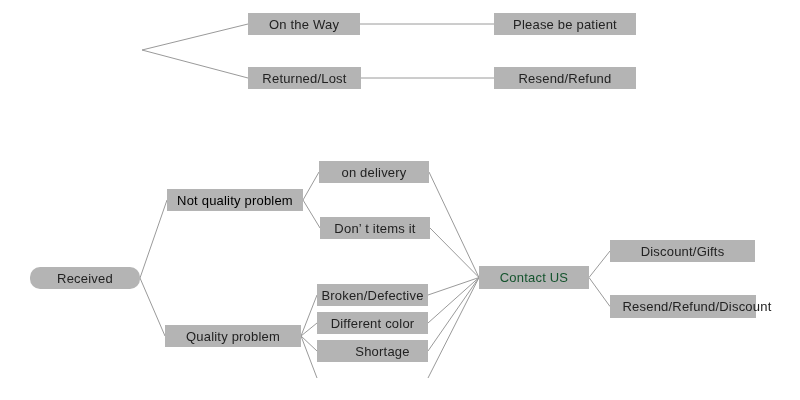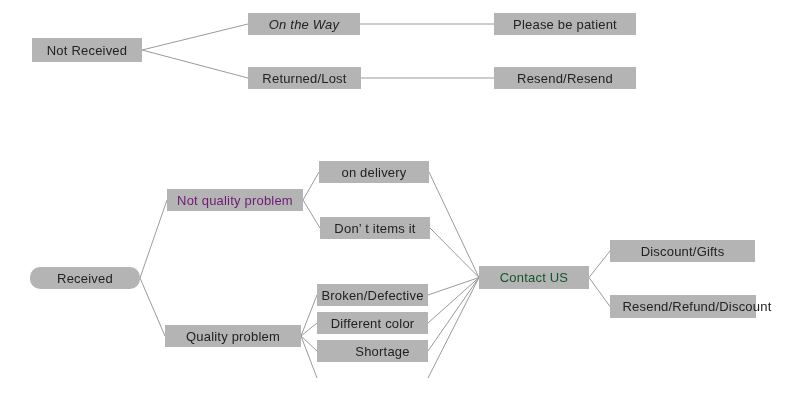--- a/index.html
+++ b/index.html
@@ -49,27 +49,26 @@
       <line x1="429" y1="172" x2="479" y2="277.5" stroke="#9a9a9a" stroke-width="1"></line>
       <line x1="430" y1="228" x2="479" y2="277.5" stroke="#9a9a9a" stroke-width="1"></line>
       <line x1="428" y1="295" x2="479" y2="277.5" stroke="#9a9a9a" stroke-width="1"></line>
       <line x1="428" y1="323" x2="479" y2="277.5" stroke="#9a9a9a" stroke-width="1"></line>
       <line x1="428" y1="351" x2="479" y2="277.5" stroke="#9a9a9a" stroke-width="1"></line>
       <line x1="428" y1="378" x2="479" y2="277.5" stroke="#9a9a9a" stroke-width="1"></line>
       <line x1="589" y1="277.5" x2="610" y2="251" stroke="#9a9a9a" stroke-width="1"></line>
       <line x1="589" y1="277.5" x2="610" y2="306.5" stroke="#9a9a9a" stroke-width="1"></line>
     </svg>
 
-<div class="node" style="left: 32px; top: 38px; width: 110px; height: 24px; background: rgb(180, 180, 180); color: rgb(34, 34, 34);">Not Received</div>
-    <div class="node" style="left: 248px; top: 13px; width: 112px; height: 22px; background: rgb(180, 180, 180); color: rgb(34, 34, 34); font-style: italic;">On the Way</div>
+    <div class="node" style="left: 248px; top: 13px; width: 112px; height: 22px; background: rgb(180, 180, 180); color: rgb(34, 34, 34);">On the Way</div>
     <div class="node" style="left: 494px; top: 13px; width: 142px; height: 22px; background: rgb(180, 180, 180); color: rgb(34, 34, 34);">Please be patient</div>
     <div class="node" style="left: 248px; top: 67px; width: 113px; height: 22px; background: rgb(180, 180, 180); color: rgb(34, 34, 34);">Returned/Lost</div>
-    <div class="node" style="left: 494px; top: 67px; width: 142px; height: 22px; background: rgb(180, 180, 180); color: rgb(34, 34, 34);">Resend/Resend</div>
+    <div class="node" style="left: 494px; top: 67px; width: 142px; height: 22px; background: rgb(180, 180, 180); color: rgb(34, 34, 34);">Resend/Refund</div>
     <div class="node" style="left: 30px; top: 267px; width: 110px; height: 22px; background: rgb(180, 180, 180); color: rgb(34, 34, 34); border-radius: 10px;">Received</div>
-    <div class="node" style="left: 167px; top: 189px; width: 136px; height: 22px; background: rgb(180, 180, 180); color: #701a75;">Not quality problem</div>
+    <div class="node" style="left: 167px; top: 189px; width: 136px; height: 22px; background: rgb(180, 180, 180); color: #000000;">Not quality problem</div>
     <div class="node" style="left: 319px; top: 161px; width: 110px; height: 22px; background: rgb(180, 180, 180); color: rgb(34, 34, 34);">on delivery</div>
     <div class="node" style="left: 320px; top: 217px; width: 110px; height: 22px; background: rgb(180, 180, 180); color: rgb(34, 34, 34);">Don’ t items it</div>
     <div class="node" style="left: 165px; top: 325px; width: 136px; height: 22px; background: rgb(180, 180, 180); color: rgb(34, 34, 34);">Quality problem</div>
     <div class="node" style="left: 317px; top: 284px; width: 111px; height: 22px; background: rgb(180, 180, 180); color: rgb(34, 34, 34);">Broken/Defective</div>
     <div class="node" style="left: 317px; top: 312px; width: 111px; height: 22px; background: rgb(180, 180, 180); color: rgb(34, 34, 34);">Different color</div>
     <div class="node" style="left: 317px; top: 340px; width: 111px; height: 22px; background: rgb(180, 180, 180); color: rgb(34, 34, 34); padding-left: 20px;">Shortage</div>
     <div class="node" style="left: 479px; top: 266px; width: 110px; height: 23px; background: rgb(180, 180, 180); color: #14532d;">Contact US</div>
     <div class="node" style="left: 610px; top: 240px; width: 145px; height: 22px; background: rgb(180, 180, 180); color: rgb(34, 34, 34);">Discount/Gifts</div>
     <div class="node" style="left: 610px; top: 295px; width: 146px; height: 23px; background: rgb(180, 180, 180); color: rgb(34, 34, 34); padding-left: 28px;">Resend/Refund/Discount</div>
   </div>

